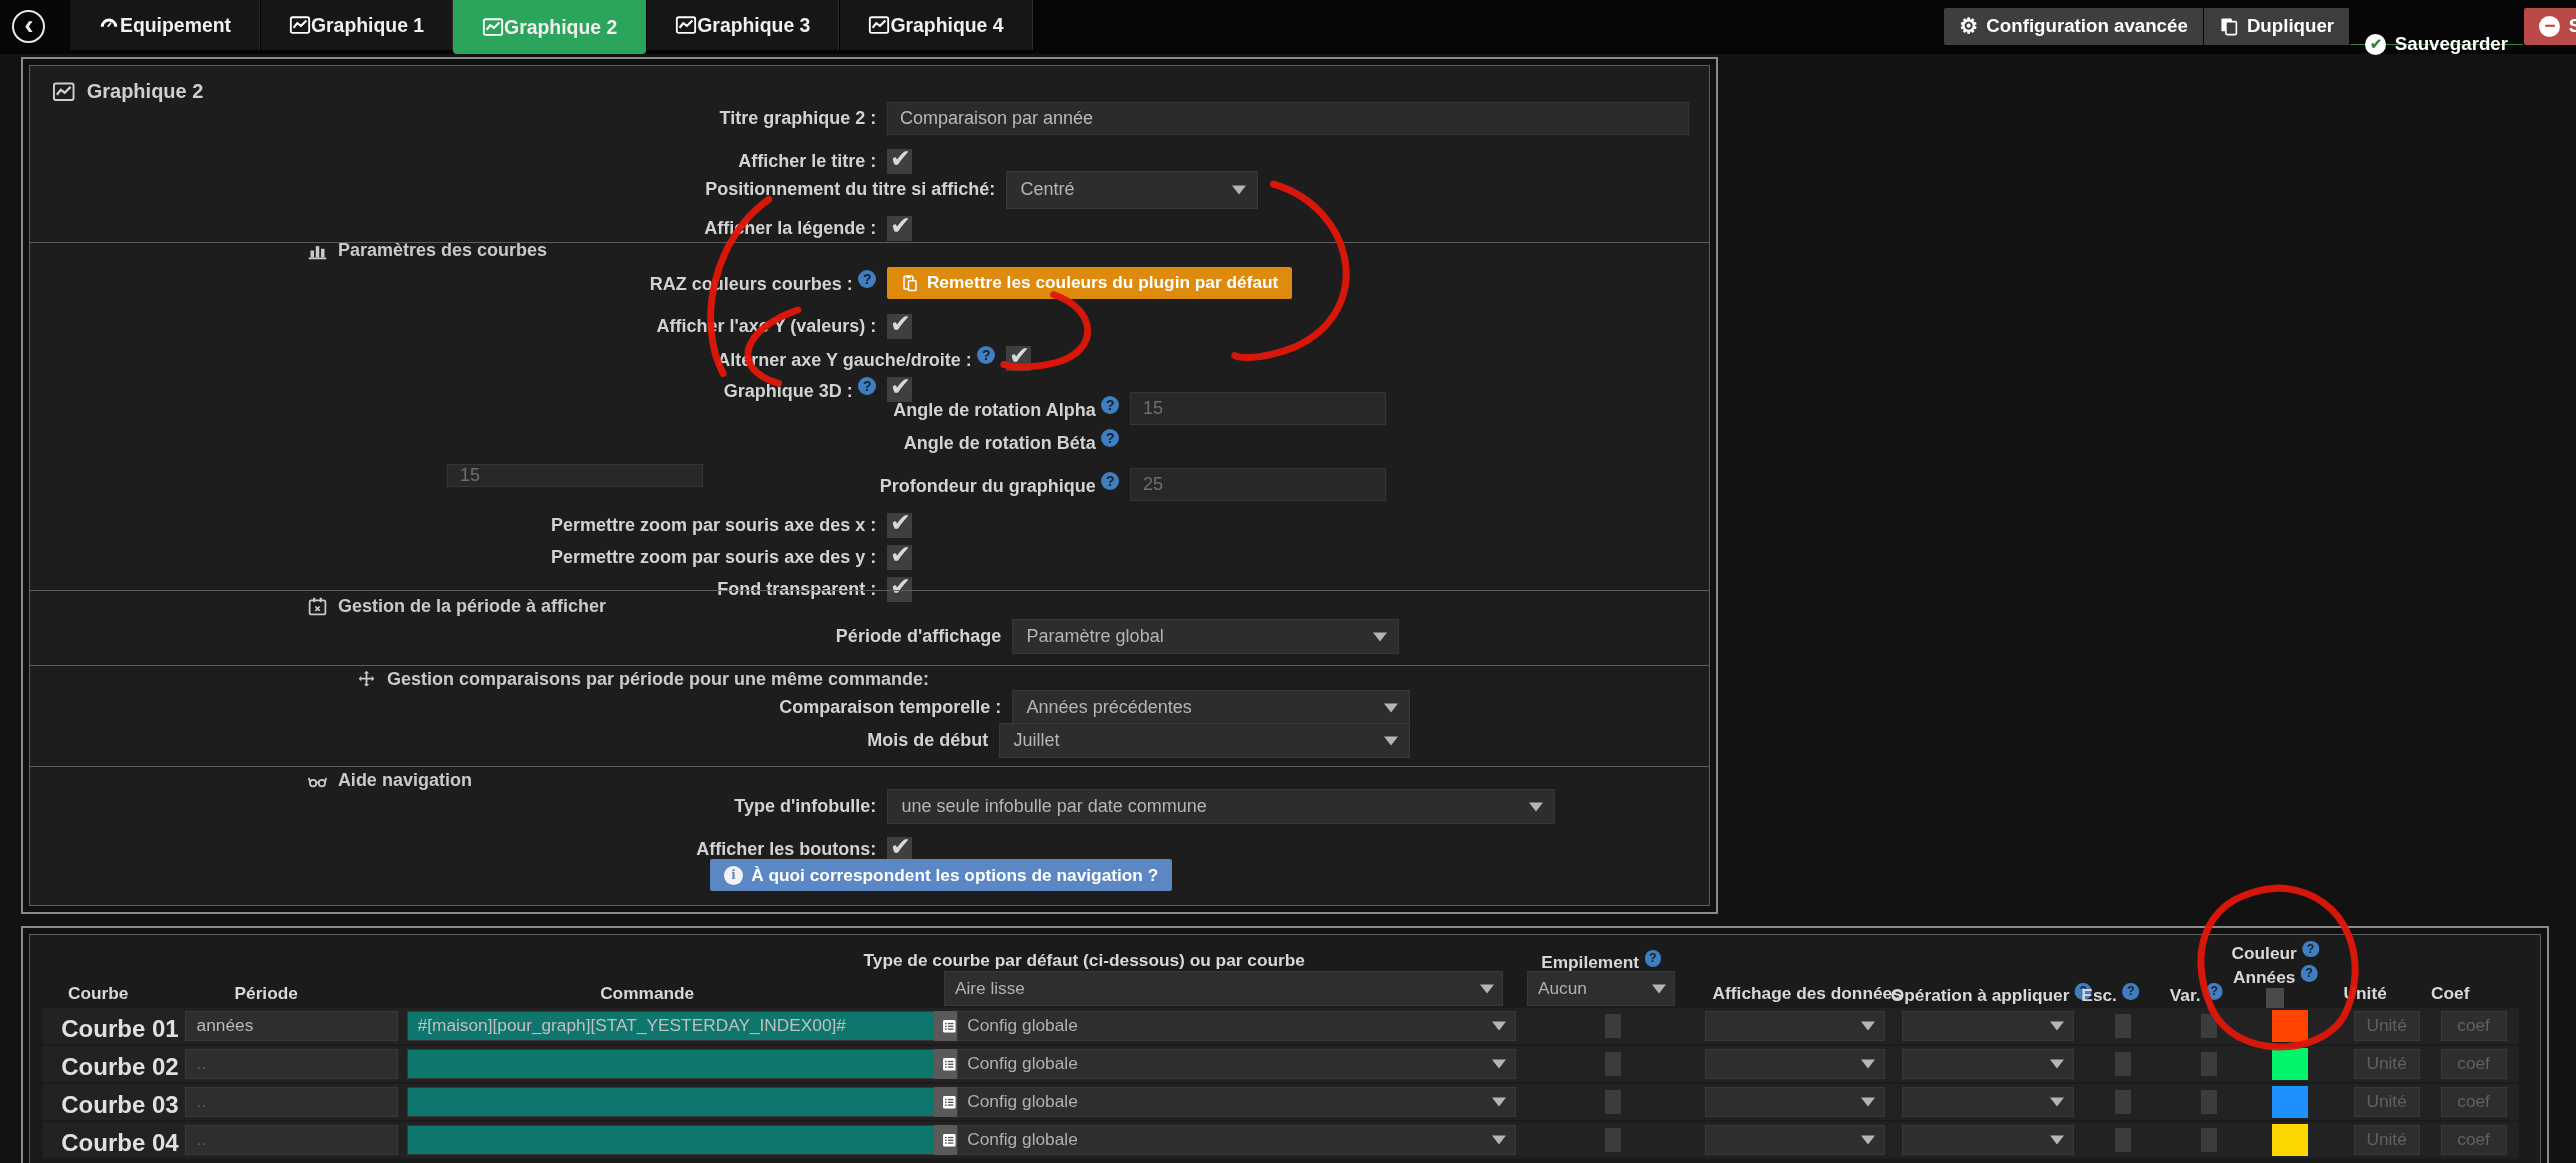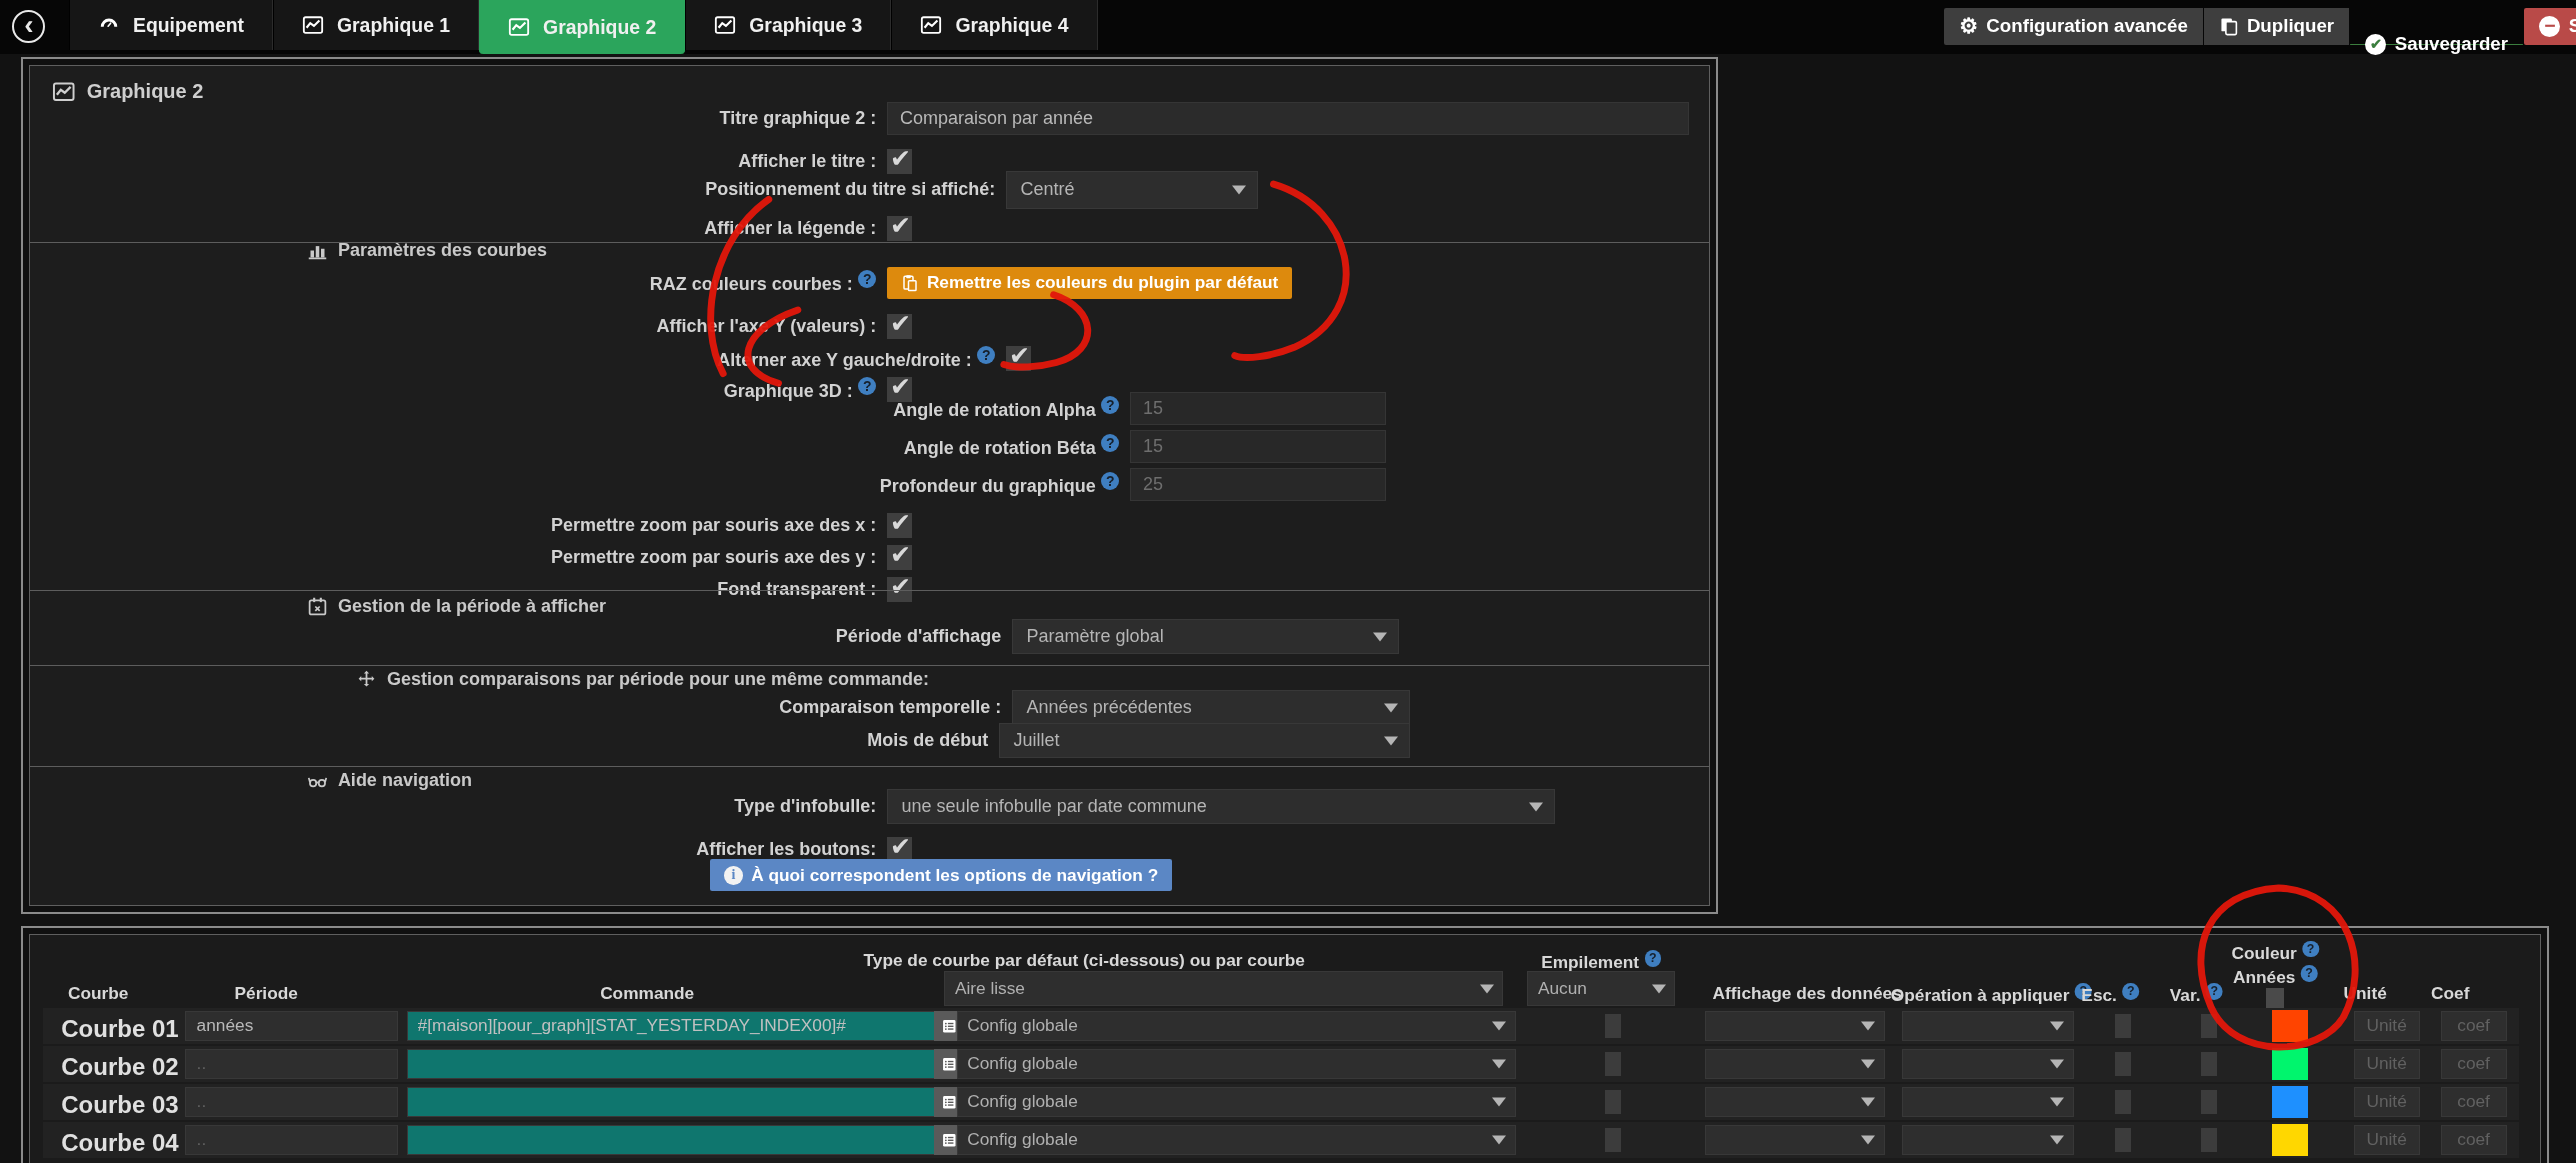--- a/index.html
+++ b/index.html
@@ -12,21 +12,21 @@
   }
   
   .topbar { position:absolute; left:0; top:0; width:2576px; height:54px; background:#060606; }
   .back {
     position:absolute; left:12.4px; top:10.4px; width:33px; height:33px; border-radius:50%;
     border:2.1px solid #e9e9e9; display:flex; align-items:center; justify-content:center; cursor:pointer;
   }
   .back::after { content:"‹"; color:#e9e9e9; font-size:28px; font-weight:bold; margin-top:-4.1px; }
   .tabs { position:absolute; left:69px; top:0; height:54px; display:flex; }
   .tab {
-    height:50px; display:flex; align-items:center; gap:13px; padding:0 28px;
+    height:50px; display:flex; align-items:center; gap:0; padding:0 28px;
     background:#161616; border-right:0.7px solid #2c2c2c; border-left:0.7px solid #000;
     color:#f0f0f0; font-size:19.4px; font-weight:600; cursor:pointer;
   }
   .tab.active { background:#2ba55c; height:54px; border-radius:0 0 4.1px 4.1px; border-color:#2ba55c; }
   .tab svg { width:22px; height:22px; }
   .actions { position:absolute; right:-43px; top:7.6px; display:flex; gap:1.4px; height:37px; }
   .abtn {
     display:flex; align-items:center; gap:8.3px; padding:0 15px; border:none; cursor:pointer;
     font-family:inherit; font-size:18.7px; font-weight:600; color:#fff; border-radius:2.1px; white-space:nowrap;
   }
@@ -245,21 +245,21 @@
     <div class="frow" style="top:306px;">
       <div class="flabel" style="width:846px;"><span>Graphique 3D :</span><span class="qic"></span></div>
       <span class="cb checked"></span>
     </div>
 
     <div class="frow" style="top:325px;">
       <div class="flabel" style="width:1089px;"><span>Angle de rotation Alpha</span><span class="qic"></span></div>
       <input class="tin dim" style="width: 256px;" placeholder="15">
     </div>
 
-    <div class="frow" style="top:363px;">
+    <div class="frow" style="top:363px;flex-direction:column;">
       <div class="flabel" style="width:1089px;"><span>Angle de rotation Béta</span><span class="qic"></span></div>
       <input class="tin dim" style="width: 256px;" placeholder="15">
     </div>
 
     <div class="frow" style="top:401px;">
       <div class="flabel" style="width:1089px;"><span>Profondeur du graphique</span><span class="qic"></span></div>
       <input class="tin dim" style="width: 256px;" placeholder="25">
     </div>
 
     <div class="frow" style="top:442px;">

